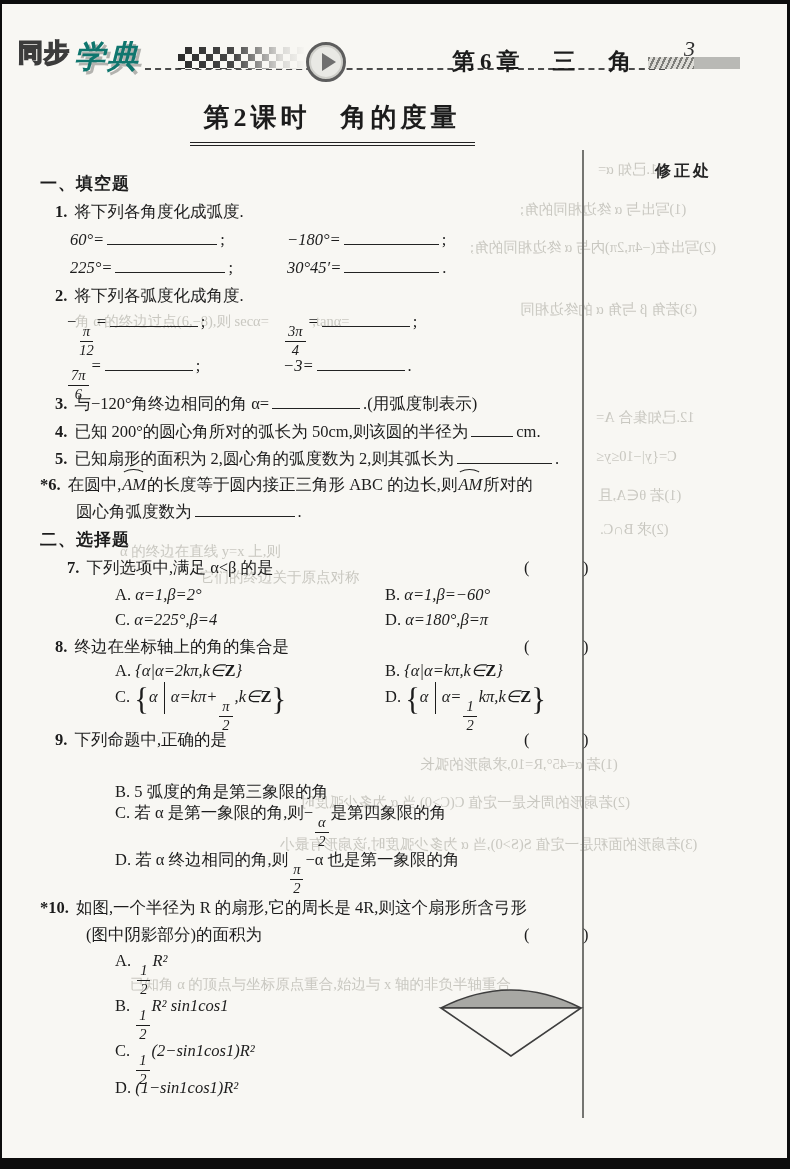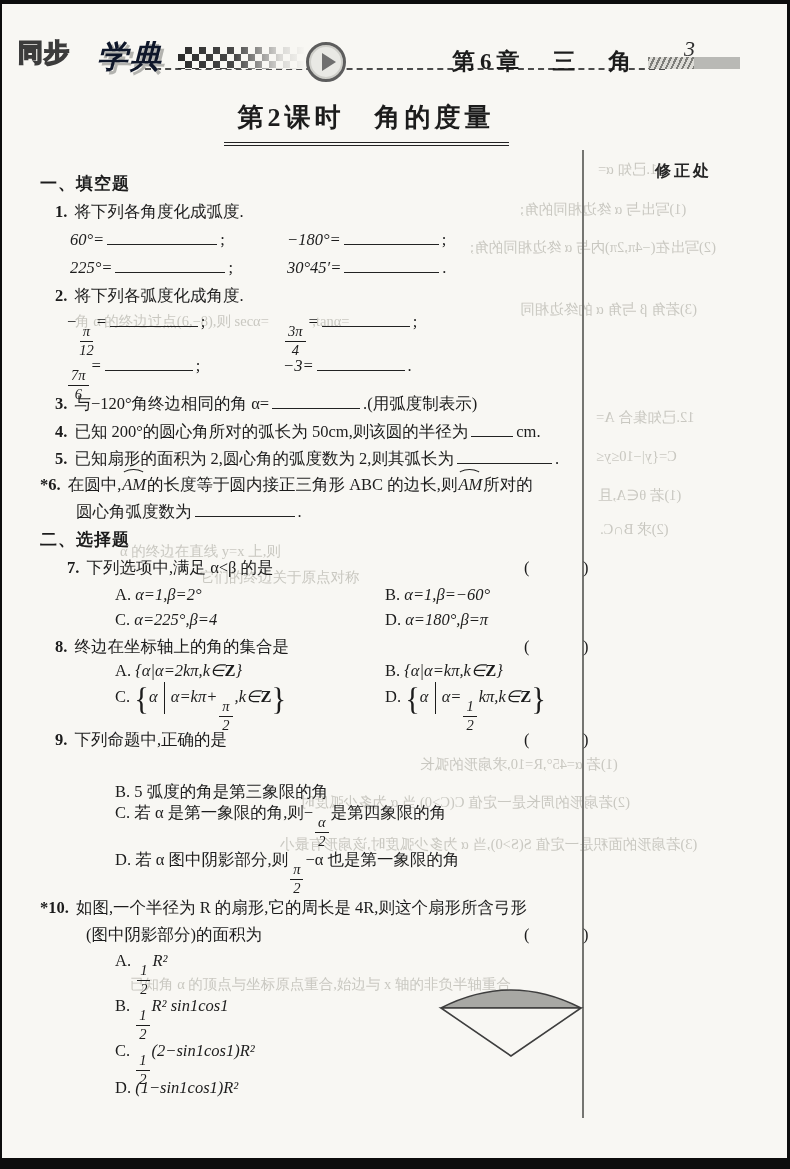--- a/index.html
+++ b/index.html
@@ -10,39 +10,39 @@
   .edge-top{top:0;left:0;right:0;height:4px;}
   .edge-bottom{bottom:0;left:0;right:0;height:11px;}
   .edge-left{top:0;left:0;bottom:0;width:2px;}
   .edge-right{top:0;right:0;bottom:0;width:3px;}
 
   
   .brand{position:absolute;left:18px;top:36px;white-space:nowrap;z-index:3;}
   .brand-outline{font-family:"Liberation Sans",sans-serif;font-weight:bold;font-size:25px;
      color:#f8f7f3;-webkit-text-stroke:1.6px #3c3c3c;letter-spacing:1px;vertical-align:6px;}
   .brand-solid{font-family:"Liberation Sans",sans-serif;font-weight:bold;font-style:italic;
-     font-size:31px;color:#0f172a;text-shadow:3px 3px 0 #b3b3af;letter-spacing:2px;margin-left:23px;}
+     font-size:31px;color:#0f766e;text-shadow:3px 3px 0 #b3b3af;letter-spacing:2px;}
   .checker{position:absolute;left:178px;top:47px;width:128px;height:22px;z-index:2;
      background:conic-gradient(#2b2b2b 0 25%, #f8f7f3 0 50%, #2b2b2b 0 75%, #f8f7f3 0) 0 0/14px 14px;}
   .checker::after{content:"";position:absolute;inset:0;
      background:linear-gradient(to right, rgba(248,247,243,0) 0%, rgba(248,247,243,.15) 45%, rgba(248,247,243,.85) 80%, #f8f7f3 100%);}
   .dashline{position:absolute;left:145px;top:68px;width:520px;border-top:2px dashed #4c4c4c;z-index:1;}
   .playbtn{position:absolute;left:306px;top:42px;width:34px;height:34px;border-radius:50%;
      border:3px solid #5d5d5d;background:#e9e9e5;z-index:4;box-shadow:inset 0 0 0 2px #cfcfca;}
   .playbtn .tri{position:absolute;left:13px;top:8px;width:0;height:0;
      border-left:14px solid #6f6f6f;border-top:9px solid transparent;border-bottom:9px solid transparent;}
   .chapter{position:absolute;left:452px;top:46px;font-size:23px;font-weight:bold;letter-spacing:5px;z-index:3;}
   .pgband{position:absolute;left:648px;top:57px;width:92px;height:12px;z-index:2;
      background:linear-gradient(to right, transparent 0, transparent 0) ,#b9b9b5;}
   .pgband .stripes{position:absolute;left:0;top:0;width:46px;height:12px;
      background:repeating-linear-gradient(115deg,#7e7e7a 0 2px,#dddcd7 2px 5px);}
   .pgnum{position:absolute;left:684px;top:36px;font-size:22px;font-style:italic;z-index:3;color:#2e2e2e;}
 
   
-  .title-wrap{position:absolute;left:0;top:100px;width:664px;text-align:center;z-index:2;padding-left:34px;}
+  .title-wrap{position:absolute;left:0;top:100px;width:664px;text-align:center;z-index:2;}
   .title{display:inline-block;font-size:26px;font-weight:bold;letter-spacing:4px;
      padding:0 14px 7px;border-bottom:4px double #222;}
 
   
   .vline{position:absolute;left:582px;top:150px;width:2px;height:968px;background:#757571;}
   .margin-label{position:absolute;left:655px;top:161px;font-family:"Liberation Sans",sans-serif;
      font-weight:bold;font-size:16px;letter-spacing:3px;color:#262626;}
 
   
   .main{position:absolute;left:40px;top:168px;width:542px;height:975px;}
@@ -215,21 +215,21 @@
     </div>
     <div class="ln paren" style="top:560px;">(　　　)</div>
     <div class="ln" style="top:612px;left:75px;">B. 5 弧度的角是第三象限的角</div>
     <div class="ln" style="top:633px;left:75px;">
       <span>C.</span> <span>若 α 是第一象限的角,则−</span><span class="frac">
           <span class="num">α</span>
           <span class="den">2</span>
         </span><span>是第四象限的角</span>
     </div>
     <div class="ln" style="top:680px;left:75px;">
-      <span>D.</span> <span>若 α 图中阴影部分,则</span><span class="frac">
+      <span>D.</span> <span>若 α 终边相同的角,则</span><span class="frac">
           <span class="num">π</span>
           <span class="den">2</span>
         </span><span>−α 也是第一象限的角</span>
     </div>
 
     <div class="ln" style="top:728px;left:0px;">
       <span class="qno">*10.</span><span>如图,一个半径为 R 的扇形,它的周长是 4R,则这个扇形所含弓形</span>
     </div>
     <div class="ln" style="top:755px;left:46px;">(图中阴影部分)的面积为</div>
     <div class="ln paren" style="top:755px;">(　　　)</div>

